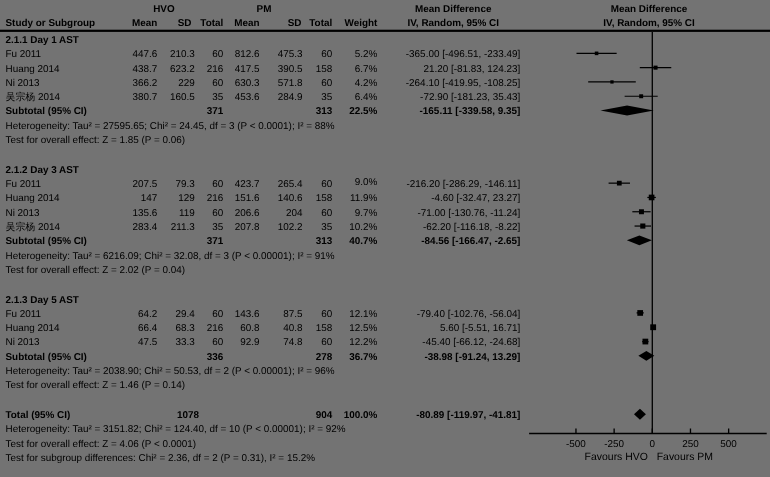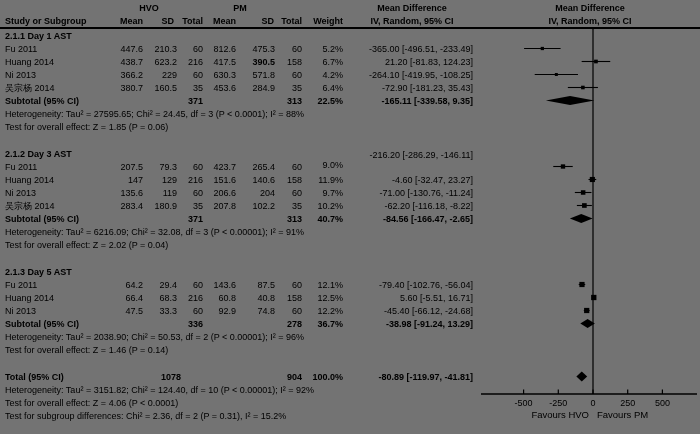--- a/index.html
+++ b/index.html
@@ -46,21 +46,21 @@
       <span class="cell" style="top: 44px; right: 464px;">812.6</span>
       <span class="cell" style="top: 44px; right: 425px;">475.3</span>
       <span class="cell" style="top: 44px; right: 497px;">60</span>
       <span class="cell" style="top: 44px; right: 398px;">60</span>
       <span class="cell" style="top: 44px; right: 357px;">5.2%</span>
       <span class="cell" style="top: 44px; right: 227px;">-365.00 [-496.51, -233.49]</span>
       <span class="cell" style="top: 57px; left: 5px;">Huang 2014</span>
       <span class="cell" style="top: 57px; right: 557px;">438.7</span>
       <span class="cell" style="top: 57px; right: 523px;">623.2</span>
       <span class="cell" style="top: 57px; right: 464px;">417.5</span>
-      <span class="cell" style="top: 57px; right: 425px; font-weight: bold;">390.5</span>
+      <span class="cell" style="top: 57px; right: 425px;">390.5</span>
       <span class="cell" style="top: 57px; right: 497px;">216</span>
       <span class="cell" style="top: 57px; right: 398px;">158</span>
       <span class="cell" style="top: 57px; right: 357px;">6.7%</span>
       <span class="cell" style="top: 57px; right: 227px;">21.20 [-81.83, 124.23]</span>
       <span class="cell" style="top: 70px; left: 5px;">Ni 2013</span>
       <span class="cell" style="top: 70px; right: 557px;">366.2</span>
       <span class="cell" style="top: 70px; right: 523px;">229</span>
       <span class="cell" style="top: 70px; right: 464px; padding-left: 25px;">630.3</span>
       <span class="cell" style="top: 70px; right: 425px;">571.8</span>
       <span class="cell" style="top: 70px; right: 497px;">60</span>
@@ -85,42 +85,42 @@
       <span class="cell" style="top: 122px; left: 5px;">Test for overall effect: Z = 1.85 (P = 0.06)</span>
       <span class="cell b" style="top: 149px; left: 5px;">2.1.2 Day 3 AST</span>
       <span class="cell" style="top: 162px; left: 5px;">Fu 2011</span>
       <span class="cell" style="top: 162px; right: 557px;">207.5</span>
       <span class="cell" style="top: 162px; right: 523px;">79.3</span>
       <span class="cell" style="top: 162px; right: 464px; text-align: center;">423.7</span>
       <span class="cell" style="top: 162px; right: 425px;">265.4</span>
       <span class="cell" style="top: 162px; right: 497px;">60</span>
       <span class="cell" style="top: 162px; right: 398px;">60</span>
       <span class="cell" style="top: 160px; right: 357px;">9.0%</span>
-      <span class="cell" style="top: 150px; right: 227px;">-216.20 [-286.29, -146.11]</span>
+      <span class="cell" style="top: 162px; right: 227px;">-216.20 [-286.29, -146.11]</span>
       <span class="cell" style="top: 175px; left: 5px;">Huang 2014</span>
       <span class="cell" style="top: 175px; right: 557px;">147</span>
       <span class="cell" style="top: 175px; right: 523px;">129</span>
       <span class="cell" style="top: 175px; right: 464px;">151.6</span>
       <span class="cell" style="top: 175px; right: 425px;">140.6</span>
       <span class="cell" style="top: 175px; right: 497px;">216</span>
       <span class="cell" style="top: 175px; right: 398px;">158</span>
       <span class="cell" style="top: 175px; right: 357px;">11.9%</span>
       <span class="cell" style="top: 175px; right: 227px;">-4.60 [-32.47, 23.27]</span>
       <span class="cell" style="top: 188px; left: 5px;">Ni 2013</span>
       <span class="cell" style="top: 188px; right: 557px;">135.6</span>
       <span class="cell" style="top: 188px; right: 523px;">119</span>
       <span class="cell" style="top: 188px; right: 464px;">206.6</span>
       <span class="cell" style="top: 188px; right: 425px;">204</span>
       <span class="cell" style="top: 188px; right: 497px;">60</span>
       <span class="cell" style="top: 188px; right: 398px;">60</span>
       <span class="cell" style="top: 188px; right: 357px;">9.7%</span>
       <span class="cell" style="top: 188px; right: 227px;">-71.00 [-130.76, -11.24]</span>
       <span class="cell" style="top: 201px; left: 5px;">吴宗杨 2014</span>
       <span class="cell" style="top: 201px; right: 557px;">283.4</span>
-      <span class="cell" style="top: 201px; right: 523px;">180.9</span>
+      <span class="cell" style="top: 201px; right: 523px;">211.3</span>
       <span class="cell" style="top: 201px; right: 464px;">207.8</span>
       <span class="cell" style="top: 201px; right: 425px;">102.2</span>
       <span class="cell" style="top: 201px; right: 497px;">35</span>
       <span class="cell" style="top: 201px; right: 398px;">35</span>
       <span class="cell" style="top: 201px; right: 357px;">10.2%</span>
       <span class="cell" style="top: 201px; right: 227px;">-62.20 [-116.18, -8.22]</span>
       <span class="cell b" style="top: 214px; left: 5px;">Subtotal (95% CI)</span>
       <span class="cell b" style="top: 214px; right: 497px;">371</span>
       <span class="cell b" style="top: 214px; right: 398px;">313</span>
       <span class="cell b" style="top: 214px; right: 357px;">40.7%</span>

